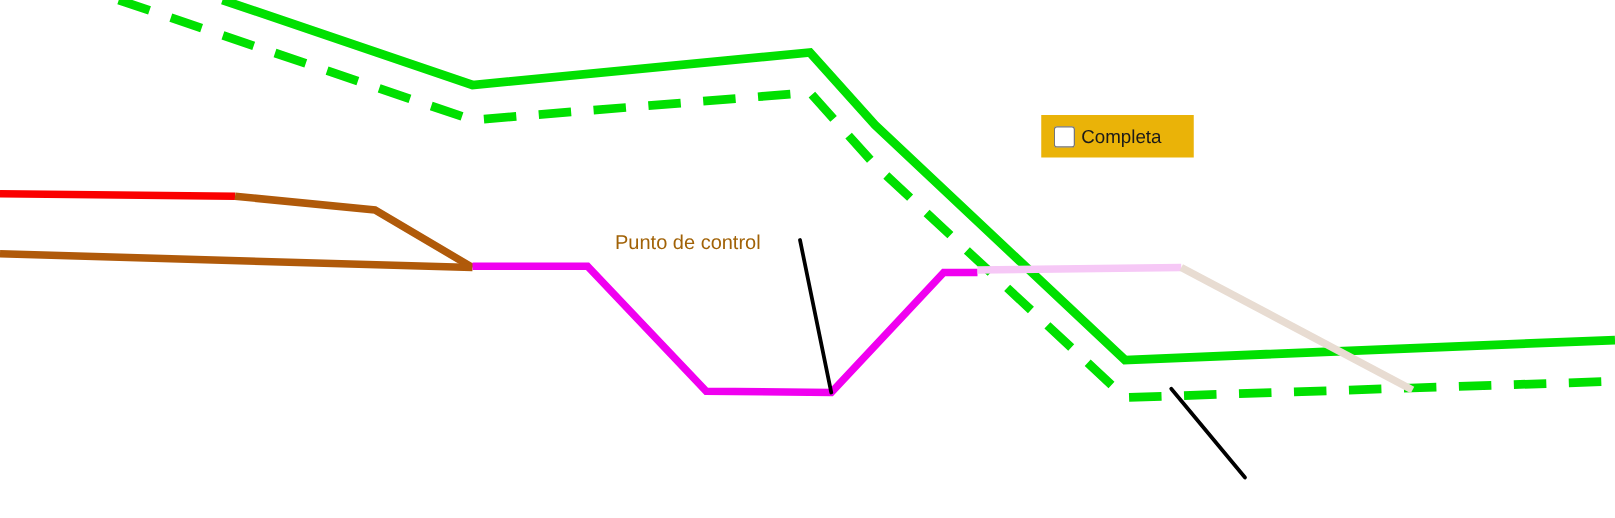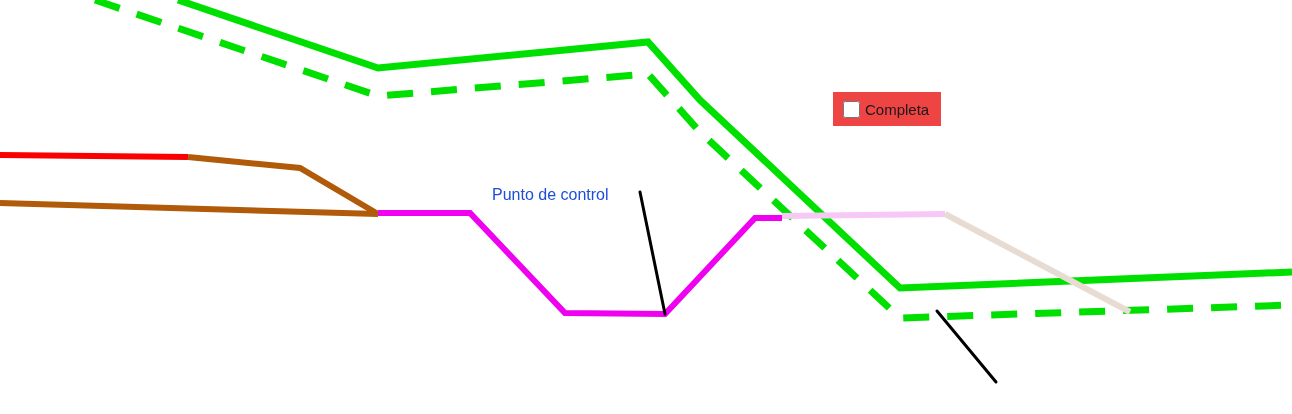--- a/index.html
+++ b/index.html
@@ -21,42 +21,42 @@
   #profile-svg {
     position: absolute;
     left: 0;
     top: 0;
     width: 1292px;
     height: 414px;
     display: block;
   }
   .annotation-label {
     position: absolute;
-    color: #1d4ed8;
+    color: #a16207;
     font-family: "Liberation Sans", sans-serif;
     font-size: 16px;
     line-height: 18px;
     white-space: nowrap;
     letter-spacing: 0px;
   }
   #label-punto-de-control {
     left: 492px;
     top: 186px;
   }
   #label-terreno-desmonte {
     left: 999px;
     top: 368px;
   }
   #completa-panel {
     position: absolute;
     left: 833px;
     top: 92px;
-    width: 108px;
+    width: 122px;
     height: 34px;
-    background: #ef4444;
+    background: #eab308;
     display: flex;
     align-items: center;
     box-sizing: border-box;
     padding-left: 10px;
   }
   #completa-checkbox {
     width: 17px;
     height: 17px;
     background: #ffffff;
     border: 2px solid #555555;

